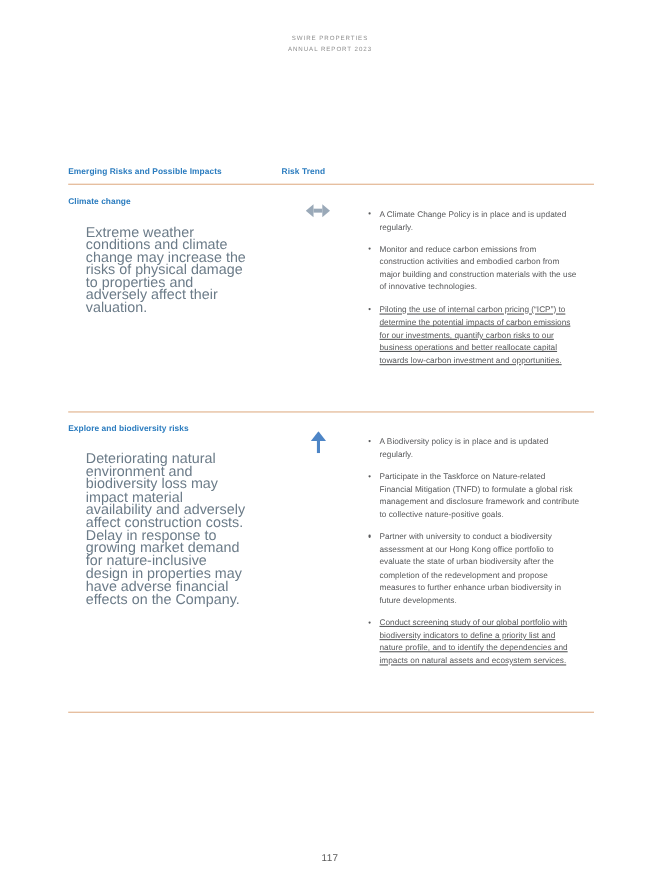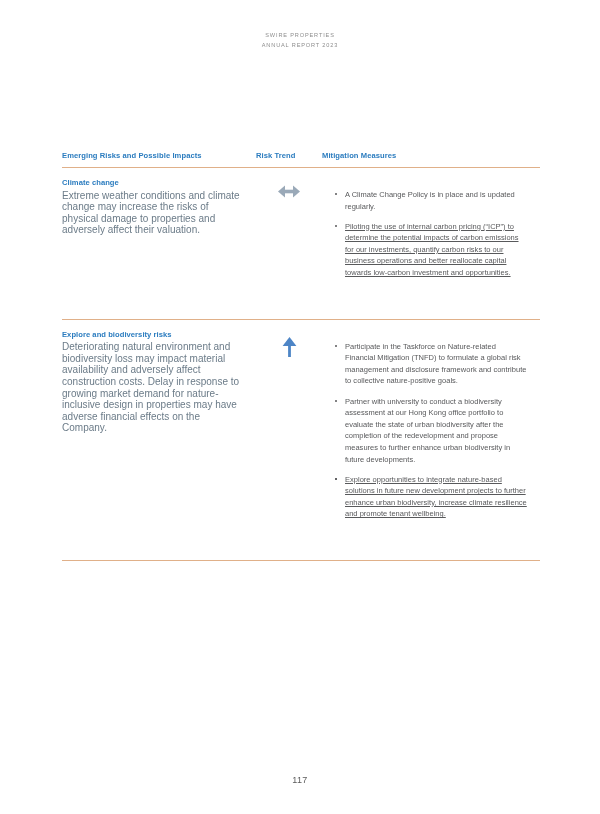--- a/index.html
+++ b/index.html
@@ -73,23 +73,23 @@
   .risk-title {
     color: #2b7cbf;
     font-size: 7.6px;
     font-weight: 700;
     line-height: 11.5px;
     margin: 0 0 1px 0;
     letter-spacing: 0.05px;
   }
   .risk-body {
     color: #6b7b88;
-    font-size: 10px;
+    font-size: 13px;
     line-height: 11.6px;
-    margin: 0;
+    margin: 16px;
     padding-right: 14px;
     letter-spacing: 0.01px;
   }
 
   
   .trend-cell {
     display: flex;
     justify-content: center;
     align-items: flex-start;
     padding-top: 8px;
@@ -142,60 +142,60 @@
   <div class="running-header">
     <div>SWIRE PROPERTIES</div>
     <div>ANNUAL REPORT 2023</div>
   </div>
 
   <div class="risk-table">
 
     <div class="thead">
       <div class="th col-risk">Emerging Risks and Possible Impacts</div>
       <div class="th col-trend">Risk Trend</div>
-      <div class="th col-mitig">Mitigation Measures</div>
     </div>
 
     <div class="trow">
       <div class="col-risk">
         <p class="risk-title">Climate change</p>
         <p class="risk-body">Extreme weather conditions and climate change may increase the risks of physical damage to properties and adversely affect their valuation.</p>
       </div>
       <div class="col-trend trend-cell">
         <svg class="trend-icon" width="22" height="13" viewBox="0 0 22 13">
           <polygon points="0,6.5 7,0.6 7,12.4" fill="#9aa9b8"></polygon>
           <polygon points="22,6.5 15,0.6 15,12.4" fill="#9aa9b8"></polygon>
           <rect x="7" y="4.7" width="8" height="3.6" fill="#9aa9b8"></rect>
         </svg>
       </div>
       <div class="col-mitig">
         <ul class="measures">
           <li><span class="bullet"></span><span>A Climate Change Policy is in place and is updated regularly.</span></li>
+          <li><span class="bullet"></span><span>Monitor and reduce carbon emissions from construction activities and embodied carbon from major building and construction materials with the use of innovative technologies.</span></li>
           <li><span class="bullet"></span><span>Piloting the use of internal carbon pricing (“ICP”) to determine the potential impacts of carbon emissions for our investments, quantify carbon risks to our business operations and better reallocate capital towards low-carbon investment and opportunities.</span></li>
         </ul>
       </div>
     </div>
 
     <div class="trow">
       <div class="col-risk">
         <p class="risk-title">Explore and biodiversity risks</p>
         <p class="risk-body">Deteriorating natural environment and biodiversity loss may impact material availability and adversely affect construction costs. Delay in response to growing market demand for nature-inclusive design in properties may have adverse financial effects on the Company.</p>
       </div>
       <div class="col-trend trend-cell">
         <svg class="trend-icon" width="15" height="20" viewBox="0 0 15 20">
           <polygon points="7.5,0 14.4,9 0.6,9" fill="#4d85c6"></polygon>
           <rect x="6.1" y="8" width="2.8" height="12" fill="#4d85c6"></rect>
         </svg>
       </div>
       <div class="col-mitig">
         <ul class="measures">
+          <li><span class="bullet"></span><span>A Biodiversity policy is in place and is updated regularly.</span></li>
           <li><span class="bullet"></span><span>Participate in the Taskforce on Nature-related Financial Mitigation (TNFD) to formulate a global risk management and disclosure framework and contribute to collective nature-positive goals.</span></li>
           <li><span class="bullet"></span><span>Partner with university to conduct a biodiversity assessment at our Hong Kong office portfolio to evaluate the state of urban biodiversity after the completion of the redevelopment and propose measures to further enhance urban biodiversity in future developments.</span></li>
-          <li><span class="bullet"></span></li>
-          <li><span class="bullet"></span><span>Explore opportunities to integrate nature-based solutions in future new development projects to further enhance urban biodiversity, increase climate resilience and promote tenant wellbeing.</span></li>
+          <li><span class="bullet"></span><span>Conduct screening study of our global portfolio with biodiversity indicators to define a priority list and nature profile, and to identify the dependencies and impacts on natural assets and ecosystem services.</span></li>
         </ul>
       </div>
     </div>
 
   </div>
 
   <div class="page-number">117</div>
 
 </div>
 

